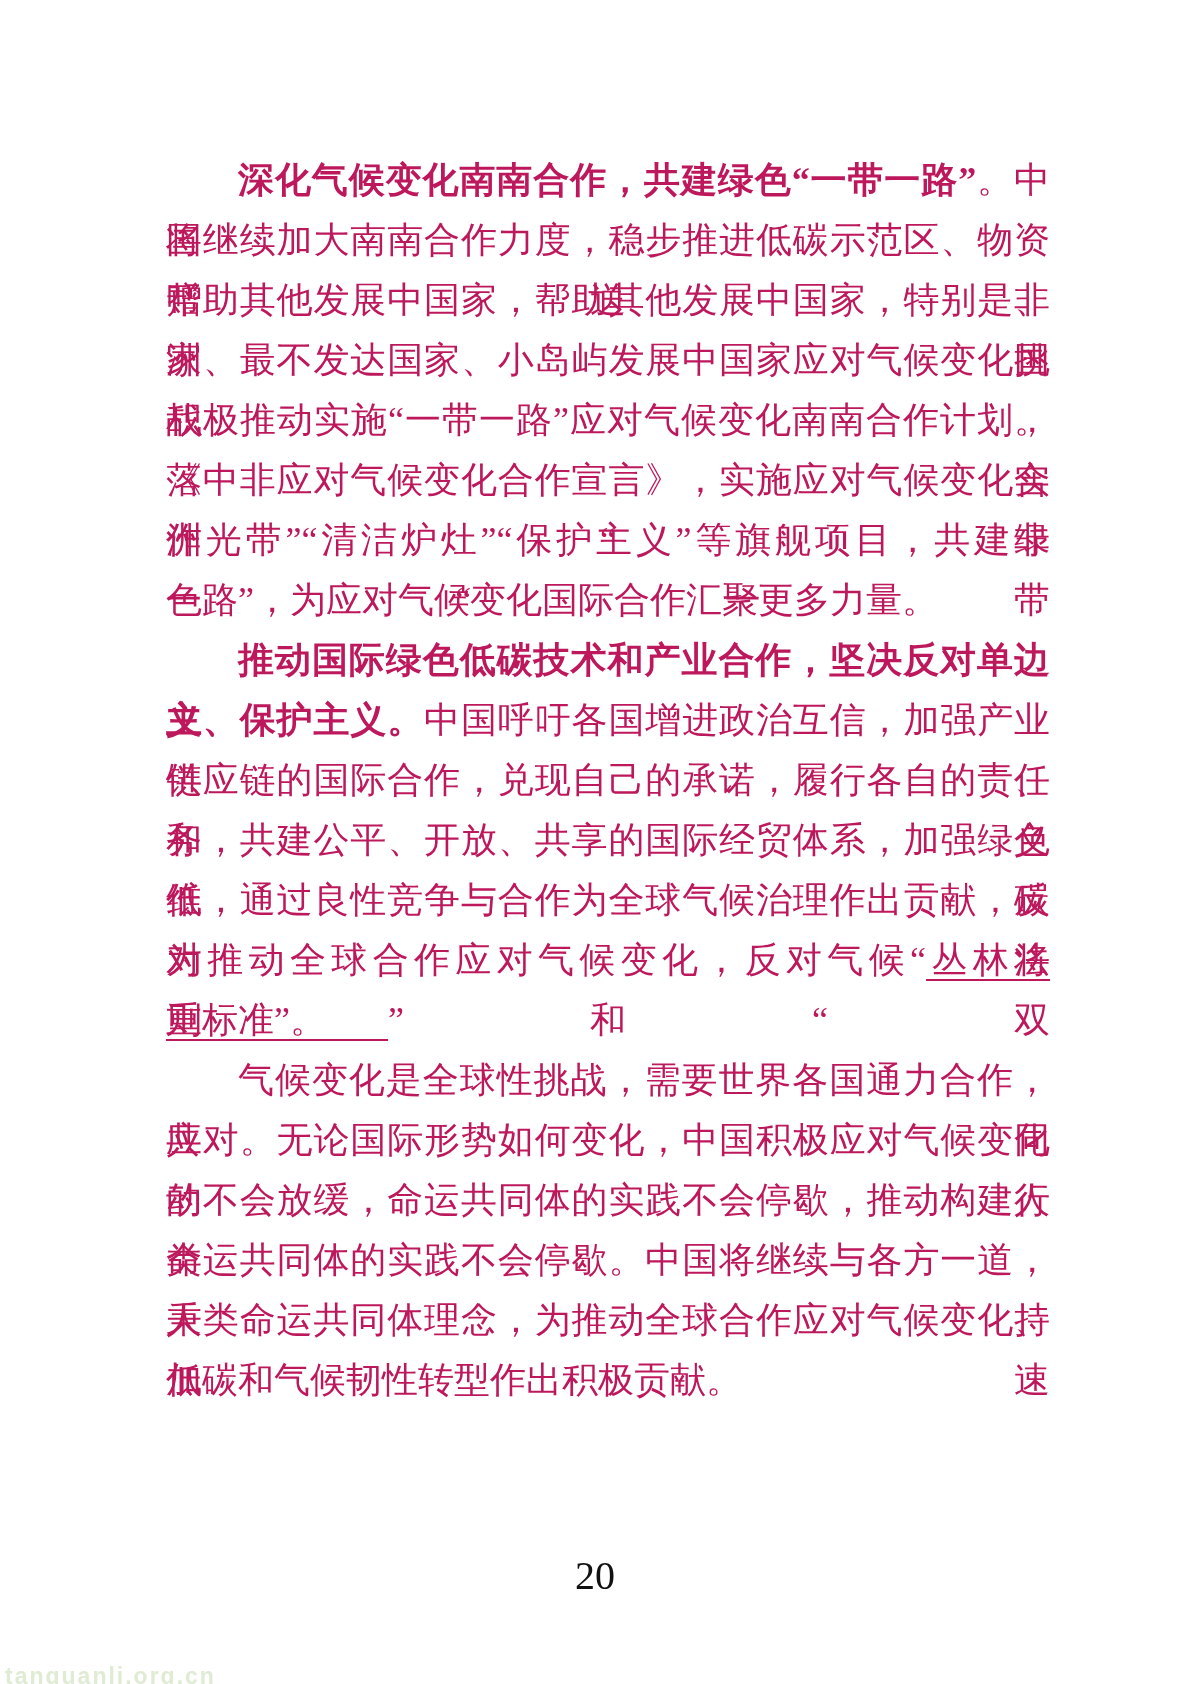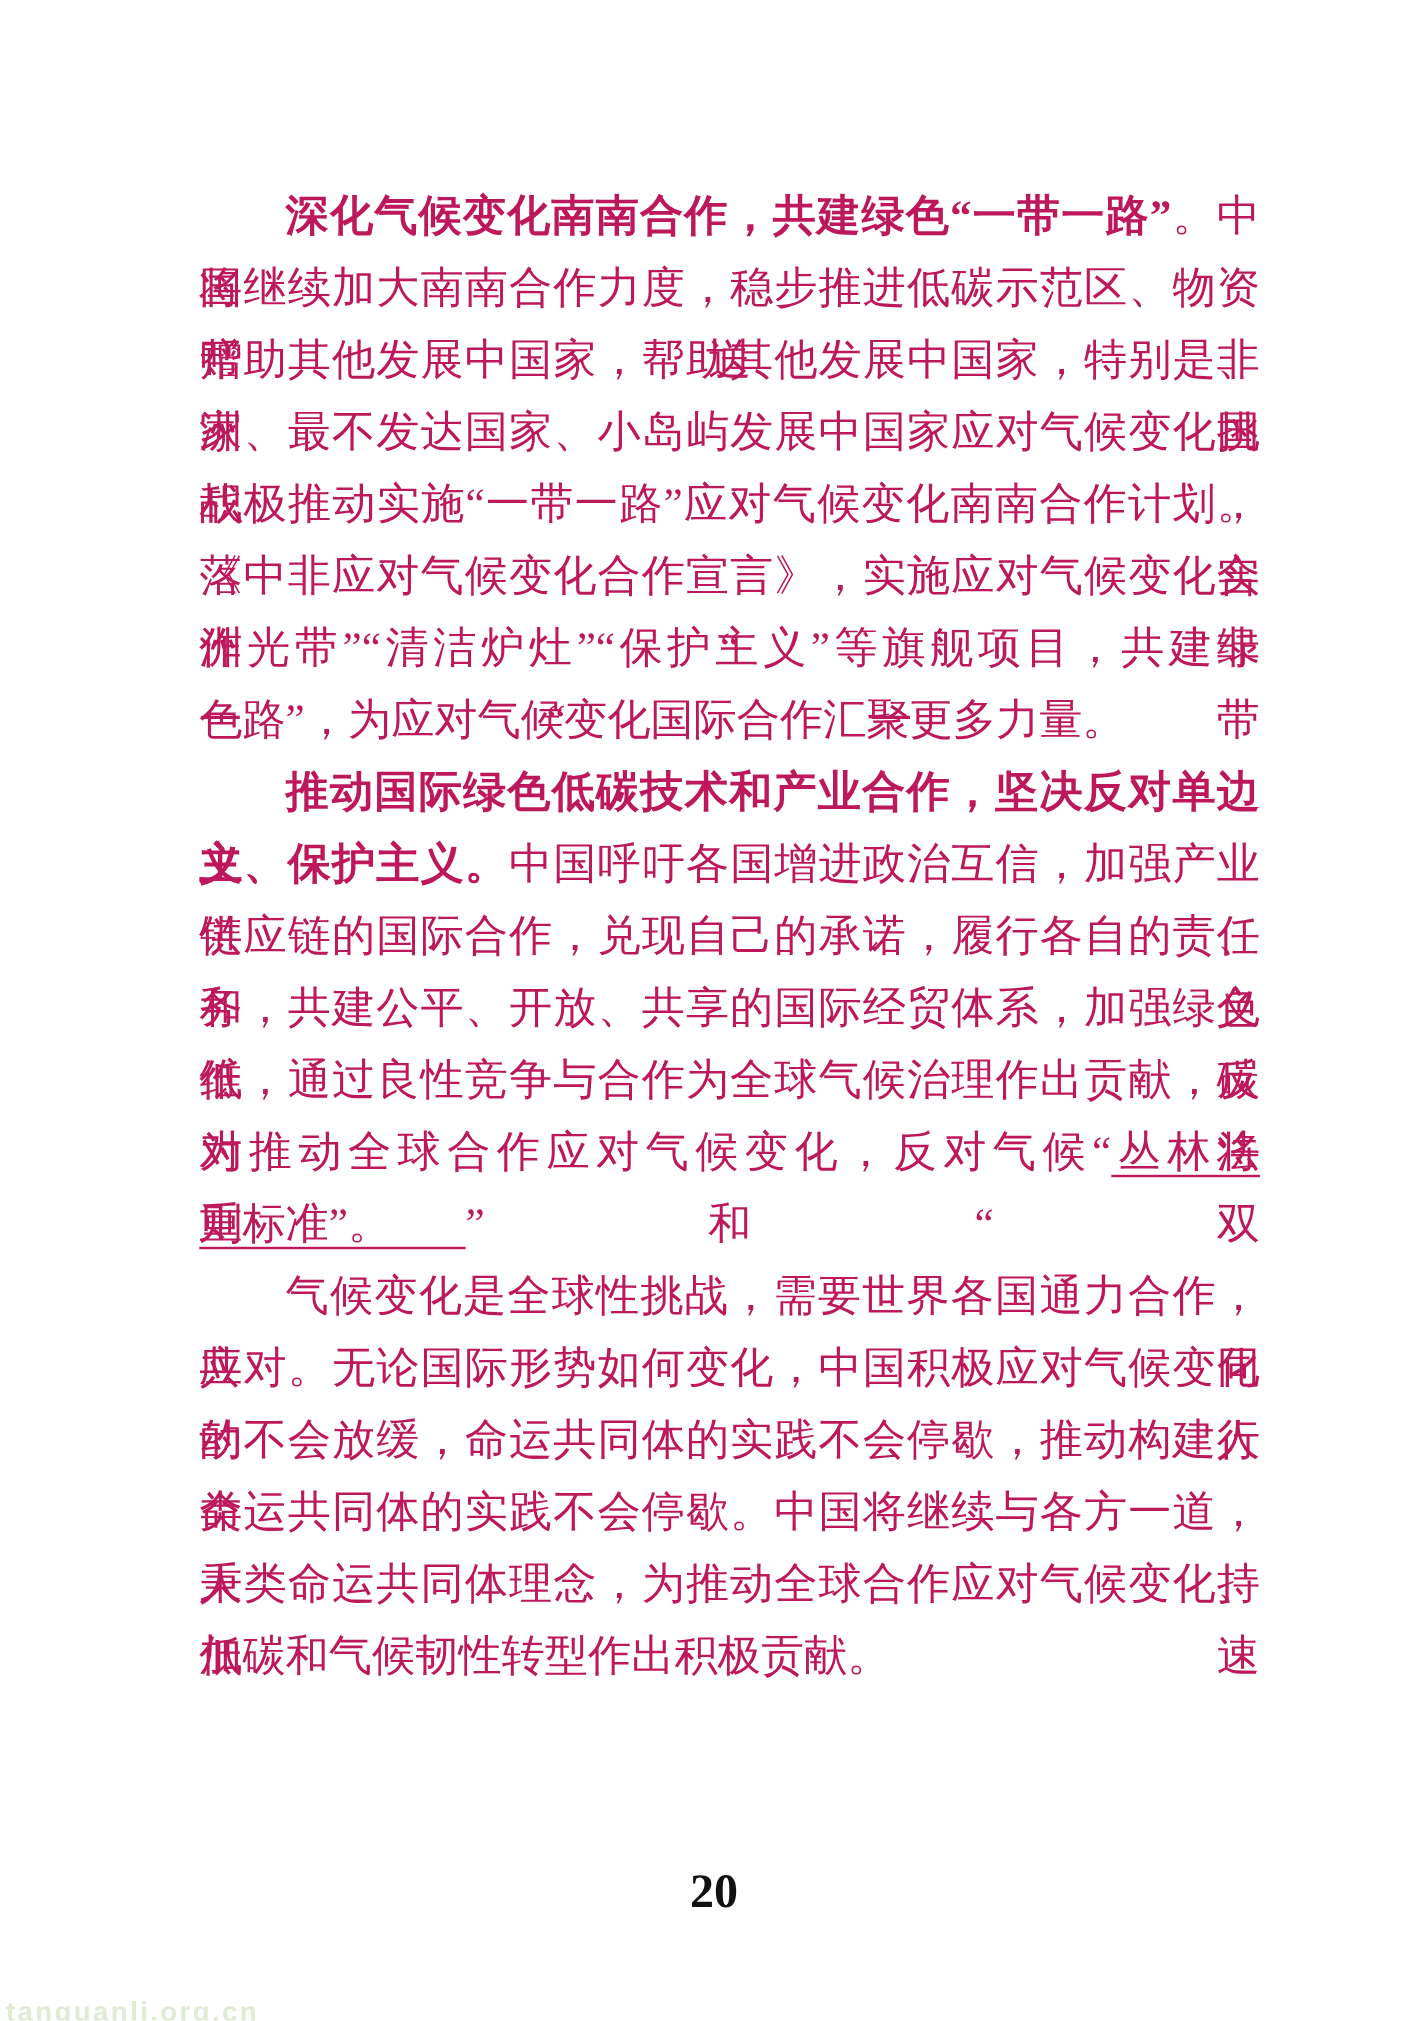--- a/index.html
+++ b/index.html
@@ -49,21 +49,20 @@
   .page-number {
     position: absolute;
     left: 0;
     top: 1554px;
     width: 100%;
     text-align: center;
     font-size: 40px;
     line-height: 44px;
     color: #111111;
     font-family: "Liberation Serif", "DejaVu Serif", serif;
-    font-weight: bold;
   }
   .watermark {
     position: absolute;
     left: 5px;
     top: 1663px;
     font-family: "Liberation Sans", "DejaVu Sans", sans-serif;
     font-weight: bold;
     font-size: 23px;
     line-height: 26px;
     letter-spacing: 2px;

